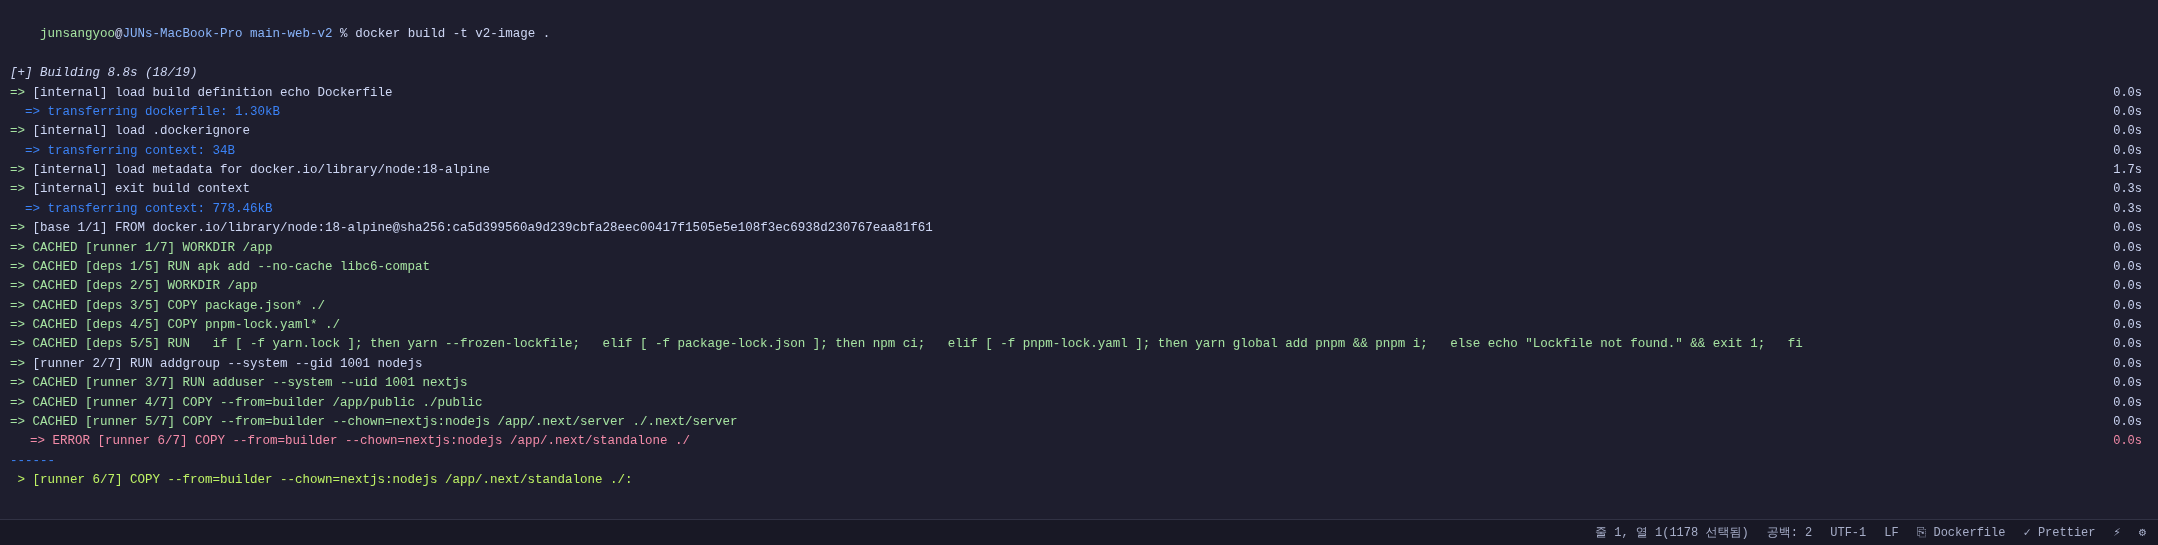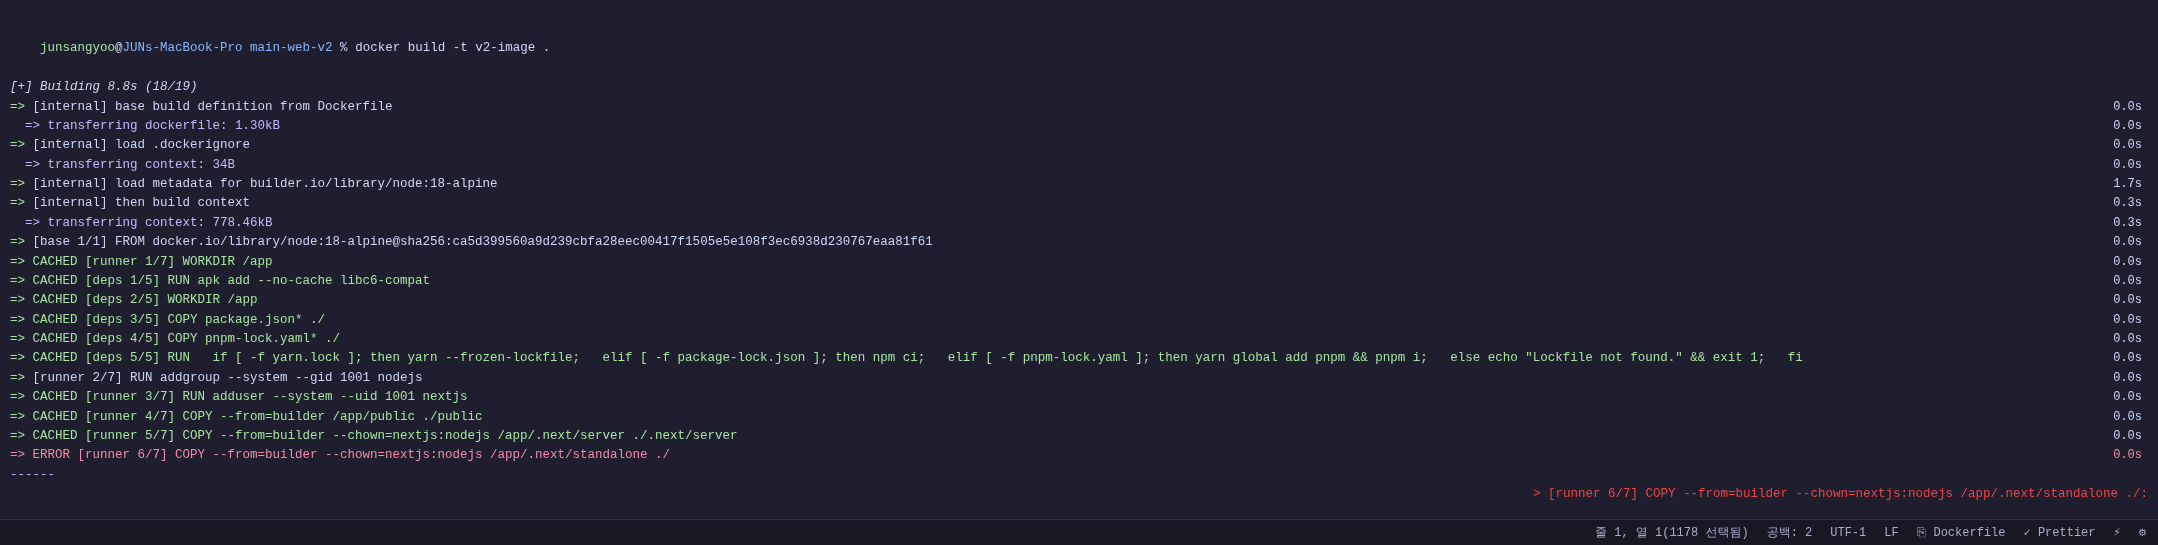--- a/index.html
+++ b/index.html
@@ -9,39 +9,39 @@
       font-family: 'Courier New', Courier, monospace;
       font-size: 12.5px;
       width: 2158px;
       height: 545px;
       overflow: hidden;
       display: flex;
       flex-direction: column;
     }
     .terminal-body {
       flex: 1;
-      padding: 20px 10px;
+      padding: 6px 10px;
       overflow: hidden;
       line-height: 1.55;
     }
     .line {
       white-space: pre;
       display: block;
     }
     .prompt-user { color: #a6e3a1; }
     .prompt-at { color: #cdd6f4; }
     .prompt-host { color: #89b4fa; }
     .prompt-path { color: #89b4fa; }
     .prompt-cmd { color: #cdd6f4; }
     .arrow { color: #a6e3a1; }
-    .arrow-red { color: #f38ba8; }
+    .arrow-red { color: #f38ba8; margin-left: 20px; }
     .cached { color: #cdd6f4; }
-    .dim { color: #c4b5fd; }
+    .dim { color: #3b82f6; }
     .building { color: #cdd6f4; font-style: italic; }
-    .error-line { color: #ef4444; text-align: right; }
+    .error-line { color: #bef264; }
     .status-bar {
       background-color: #181825;
       color: #cdd6f4;
       font-family: 'Courier New', Courier, monospace;
       font-size: 12px;
       padding: 3px 12px;
       display: flex;
       justify-content: flex-end;
       align-items: center;
       gap: 18px;
@@ -78,41 +78,41 @@
 
 <div class="terminal-body">
 
   <span class="line">
     <span class="prompt-user">junsangyoo</span><span class="prompt-at">@</span><span class="prompt-host">JUNs-MacBook-Pro</span> <span class="prompt-path">main-web-v2</span><span class="prompt-cmd"> % </span><span class="prompt-cmd">docker build -t v2-image .</span>
   </span>
 
   <span class="line building">[+] Building 8.8s (18/19)</span>
 
   <div class="line-row">
-    <span class="line-content arrow">=&gt;<span class="cached"> [internal] base build definition from Dockerfile</span></span>
+    <span class="line-content arrow">=&gt;<span class="cached"> [internal] load build definition echo Dockerfile</span></span>
     <span class="line-time-normal">0.0s</span>
   </div>
   <div class="line-row">
     <span class="line-content dim">&nbsp; =&gt; transferring dockerfile: 1.30kB</span>
     <span class="line-time-normal">0.0s</span>
   </div>
   <div class="line-row">
     <span class="line-content arrow">=&gt;<span class="cached"> [internal] load .dockerignore</span></span>
     <span class="line-time-normal">0.0s</span>
   </div>
   <div class="line-row">
     <span class="line-content dim">&nbsp; =&gt; transferring context: 34B</span>
     <span class="line-time-normal">0.0s</span>
   </div>
   <div class="line-row">
-    <span class="line-content arrow">=&gt;<span class="cached"> [internal] load metadata for builder.io/library/node:18-alpine</span></span>
+    <span class="line-content arrow">=&gt;<span class="cached"> [internal] load metadata for docker.io/library/node:18-alpine</span></span>
     <span class="line-time-normal">1.7s</span>
   </div>
   <div class="line-row">
-    <span class="line-content arrow">=&gt;<span class="cached"> [internal] then build context</span></span>
+    <span class="line-content arrow">=&gt;<span class="cached"> [internal] exit build context</span></span>
     <span class="line-time-normal">0.3s</span>
   </div>
   <div class="line-row">
     <span class="line-content dim">&nbsp; =&gt; transferring context: 778.46kB</span>
     <span class="line-time-normal">0.3s</span>
   </div>
   <div class="line-row">
     <span class="line-content arrow">=&gt;<span class="cached"> [base 1/1] FROM docker.io/library/node:18-alpine@sha256:ca5d399560a9d239cbfa28eec00417f1505e5e108f3ec6938d230767eaa81f61</span></span>
     <span class="line-time-normal">0.0s</span>
   </div>

